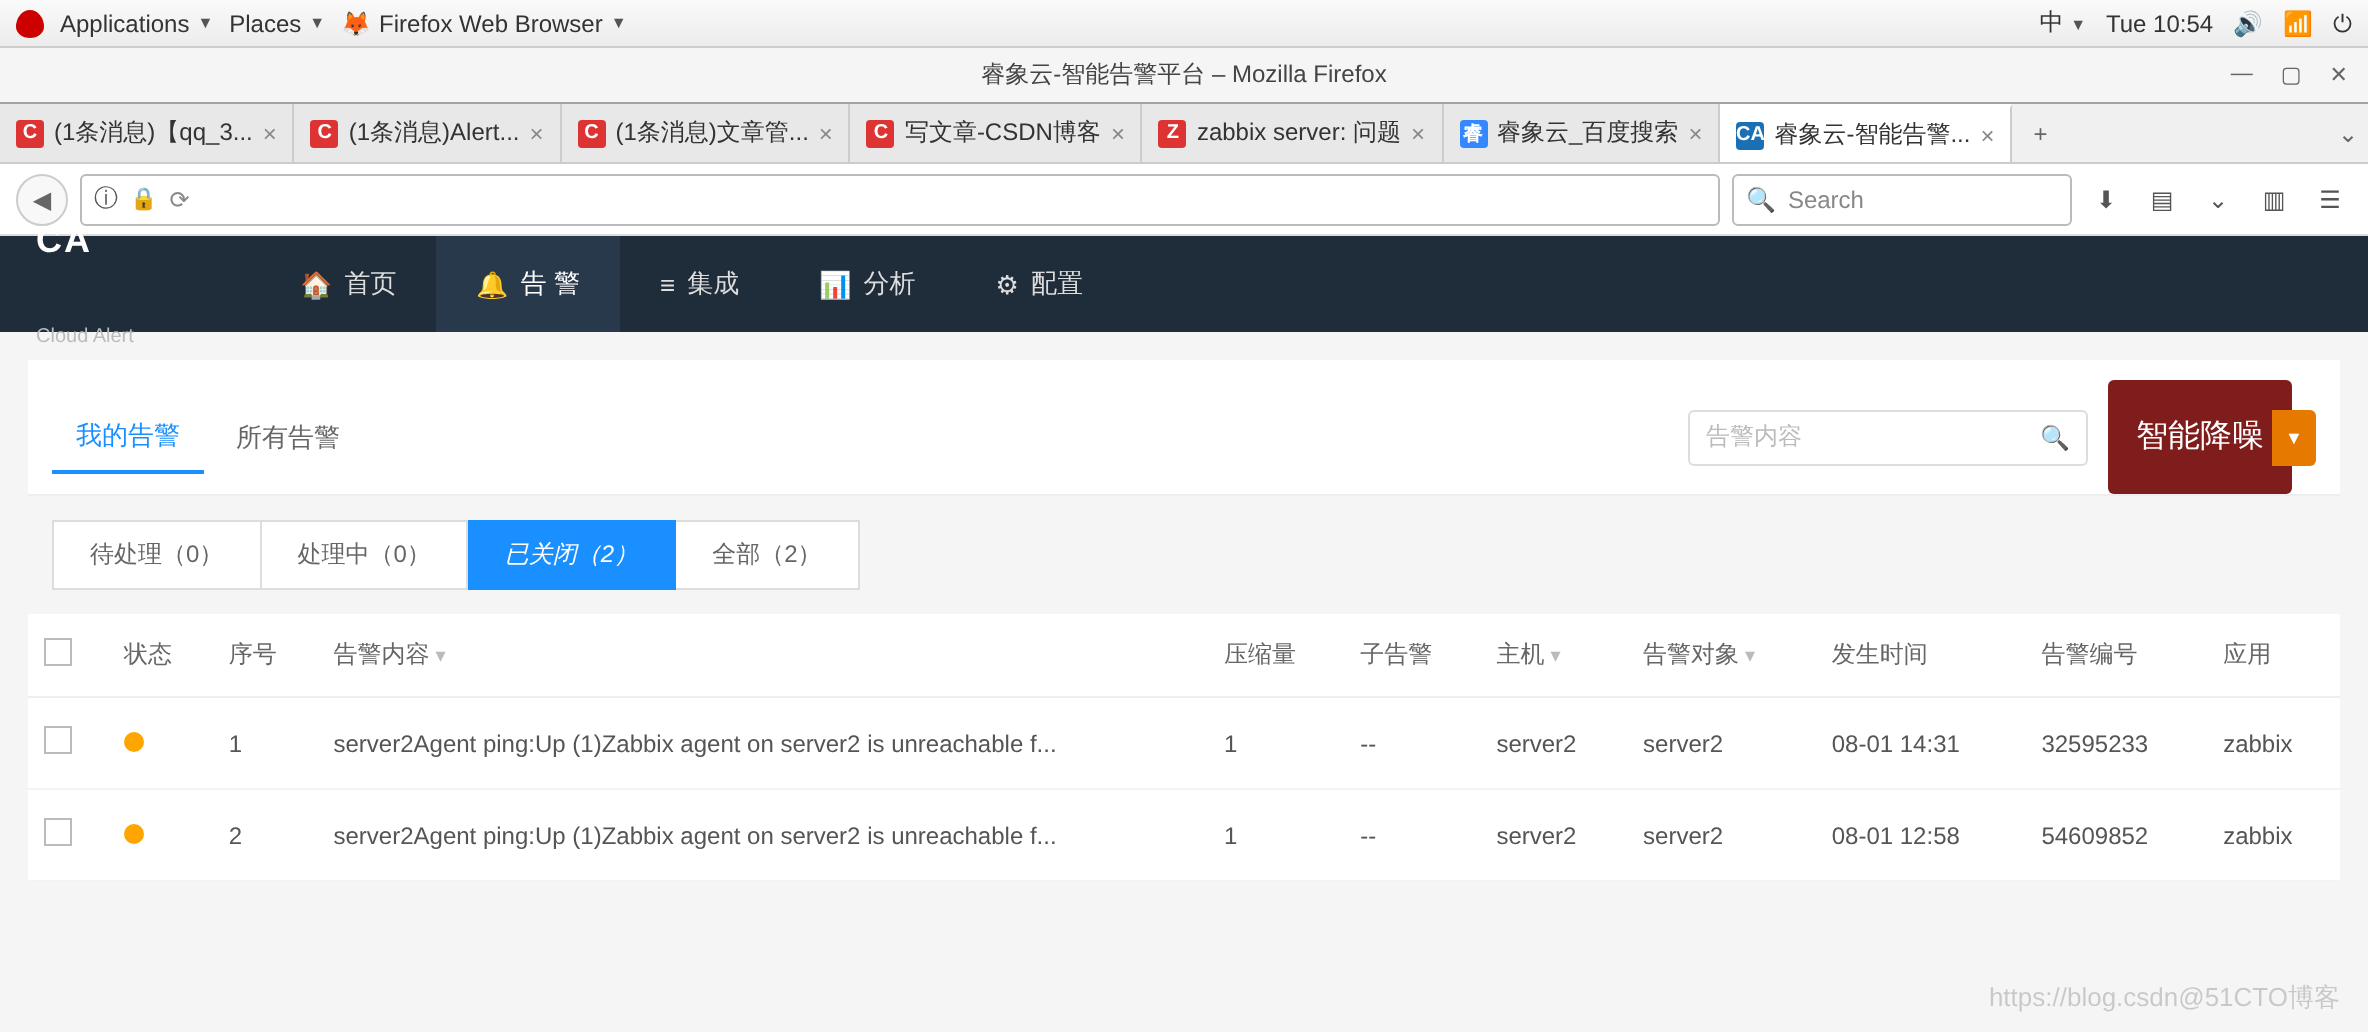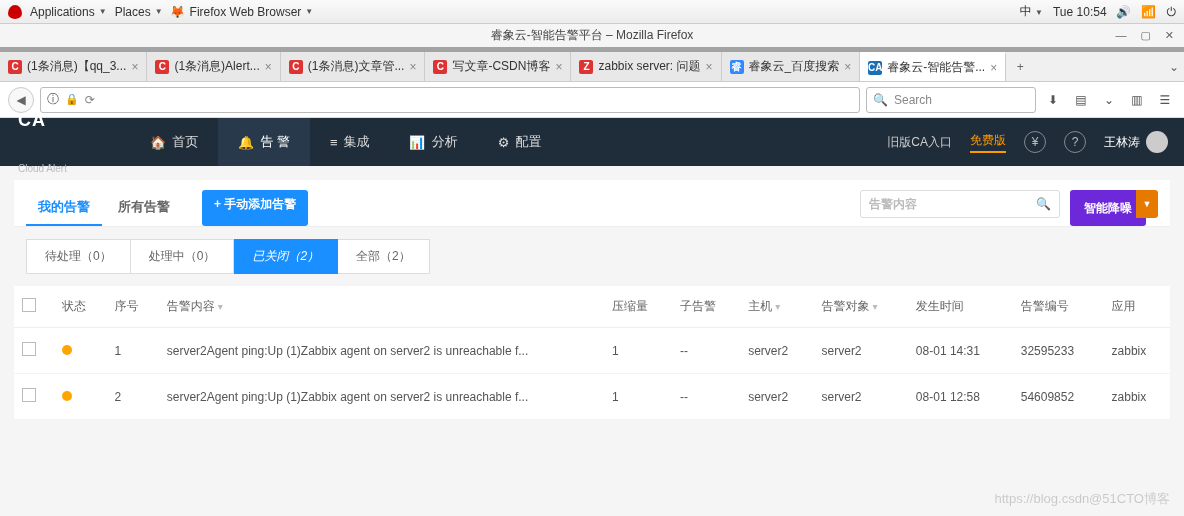--- a/index.html
+++ b/index.html
@@ -8,21 +8,21 @@
 
 .gnome-bar { background: linear-gradient(#fafafa,#ececec); height: 24px; display: flex; align-items: center; padding: 0 8px; border-bottom: 1px solid #ccc; gap: 8px; }
 .gnome-bar .menu-item { font-size: 12px; color: #333; display: flex; align-items: center; gap: 4px; }
 .gnome-bar .tri { font-size: 8px; color: #555; }
 .gnome-bar .spacer { flex: 1; }
 .gnome-bar .tray { display: flex; gap: 10px; align-items: center; }
 .redhat { width: 14px; height: 14px; background: #c00; border-radius: 50% 50% 50% 50% / 60% 60% 40% 40%; }
 .ff-small { color: #e66000; }
 
 
-.win-title { background: #f5f5f5; height: 28px; display: flex; align-items: center; justify-content: center; color: #444; border-bottom: 5px solid #a3a3a3; position: relative; }
+.win-title { background: #f5f5f5; height: 28px; display: flex; align-items: center; justify-content: center; color: #444; border-bottom: 1px solid #a3a3a3; position: relative; }
 .win-controls { position: absolute; right: 10px; display: flex; gap: 14px; color: #666; font-size: 11px; }
 
 
 .tab-strip { background: #f0f0f0; height: 30px; display: flex; align-items: stretch; border-bottom: 1px solid #ccc; }
 .ff-tab { display: flex; align-items: center; gap: 5px; padding: 0 8px; border-right: 1px solid #ccc; max-width: 175px; overflow: hidden; white-space: nowrap; font-size: 12px; color: #333; background:#e8e8e8; }
 .ff-tab.active { background:#fff; border-top: 2px solid #fff; }
 .ff-tab .favicon { width: 14px; height: 14px; display: inline-flex; align-items: center; justify-content: center; font-size: 10px; }
 .fav-c { background:#d33; color:#fff; font-weight:bold; border-radius:2px; }
 .fav-z { background:#d33; color:#fff; font-weight:bold; border-radius:2px; }
 .fav-b { background:#3388ff; color:#fff; font-weight:bold; border-radius:2px; }
@@ -50,26 +50,26 @@
 .ca-nav { display: flex; align-self: stretch; }
 .ca-nav-item { display: flex; align-items: center; gap: 6px; padding: 0 20px; color: #ddd; font-size: 13px; }
 .ca-nav-item.active { background: #28394b; color: #fff; }
 .ca-right { margin-left:auto; display:flex; align-items:center; gap:18px; padding-right:16px; font-size:12px; }
 .ca-right .free { color:#ff9900; border-bottom:2px solid #ff9900; padding-bottom:2px; }
 .ca-right .circ-ico { width:22px; height:22px; border:1px solid #888; border-radius:50%; display:flex; align-items:center; justify-content:center; color:#bbb; font-size:12px; }
 .ca-right .user { display:flex; align-items:center; gap:6px; }
 .avatar { width:22px; height:22px; background:#ccc; border-radius:50%; }
 
 
-.sub-row { background:#fff; margin:14px 14px 0; padding:10px 12px 0; display:flex; border-bottom:1px solid #eee;font-weight:bold; }
+.sub-row { background:#fff; margin:14px 14px 0; padding:10px 12px 0; display:flex; align-items:center; border-bottom:1px solid #eee; }
 .sub-tab { padding:8px 12px; margin-right:4px; color:#666; font-size:13px; cursor:pointer; }
 .sub-tab.active { color:#1a8fff; border-bottom:2px solid #1a8fff; }
 .add-btn { margin-left:16px; background:#1a8fff; color:#fff; padding:6px 12px; border-radius:3px; font-size:12px; }
 .search-input { margin-left:auto; width:200px; height:28px; border:1px solid #ddd; border-radius:3px; display:flex; align-items:center; padding:0 8px; color:#bbb; }
-.noise-btn { background:#6d28d9; color:#fff; padding:8px 14px; border-radius:3px; margin-left:10px; font-size:12px; display:flex; align-items:center; gap:4px; }
+.noise-btn { background:#7f1d1d; color:#fff; padding:18px 14px; border-radius:3px; margin-left:10px; font-size:16px; display:flex; align-items:center; gap:4px; }
 .noise-drop { background:#e67a00; width:22px; height:28px; display:flex; align-items:center; justify-content:center; border-radius:0 3px 3px 0; margin-left:-10px; color:#fff; font-size:9px; }
 
 
 .filter-row { display:flex; padding:12px 26px; gap:0; }
 .filter-btn { border:1px solid #ddd; padding:8px 18px; color:#666; font-size:12px; background:#fff; }
 .filter-btn.active { background:#1a8fff; color:#fff; border-color:#1a8fff;font-style:italic; }
 .filter-btn + .filter-btn { border-left:none; }
 
 
 .table-wrap { margin:0 14px; background:#fff; }
@@ -193,36 +193,25 @@
       </div>
       <div class="ca-nav-item">
         <span>📊</span>
         <span>分析</span>
       </div>
       <div class="ca-nav-item">
         <span>⚙</span>
         <span>配置</span>
       </div>
     </div>
-  <div class="ca-right">
-    <span style="color:#ccc">旧版CA入口</span>
-    <span class="free">免费版</span>
-    <span class="circ-ico">¥</span>
-    <span class="circ-ico">?</span>
-    <div class="user">
-      <span>王林涛</span>
-      <div class="avatar"></div>
-    </div>
-  </div>
 </div>
 
 <div class="sub-row">
   <div class="sub-tab active">我的告警</div>
   <div class="sub-tab">所有告警</div>
-  <div class="add-btn">+ 手动添加告警</div>
   <div class="search-input">
     <span style="flex:1">告警内容</span>
     <span>🔍</span>
   </div>
   <div class="noise-btn">
       <span>智能降噪</span>
     </div>
   <div class="noise-drop">▼</div>
 </div>
 

